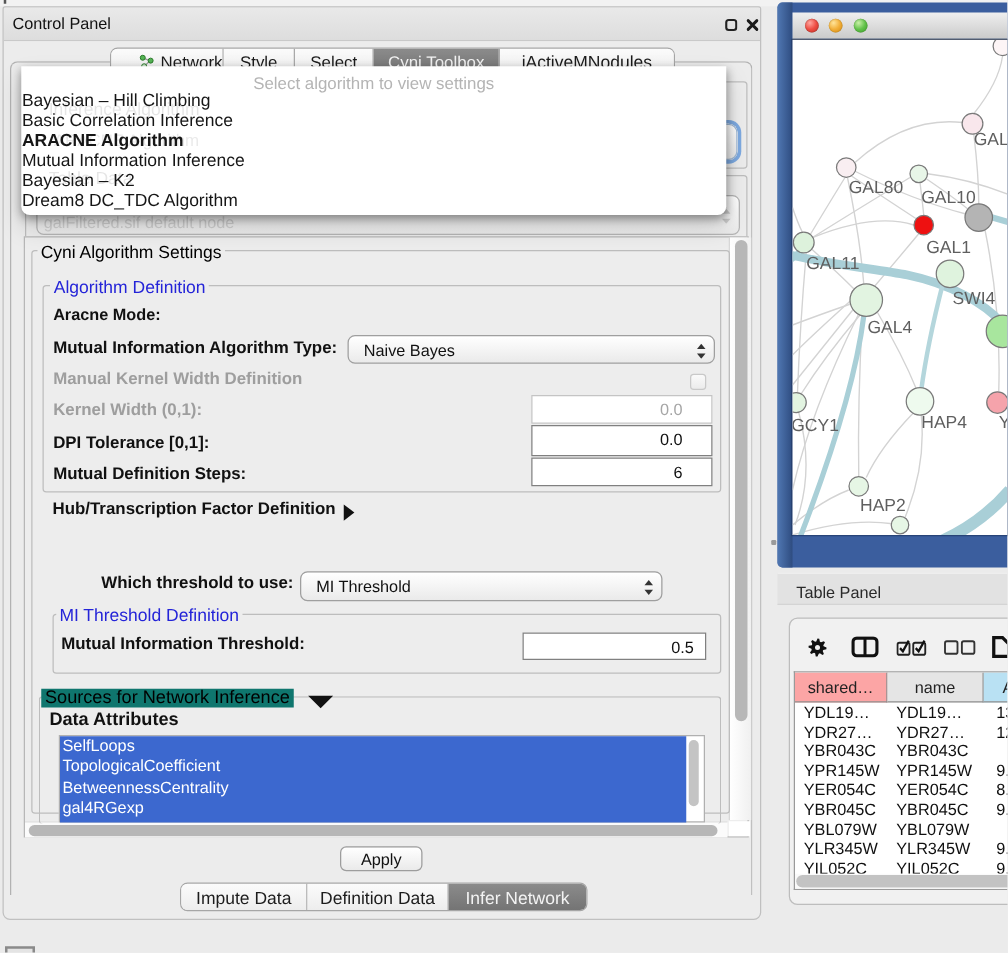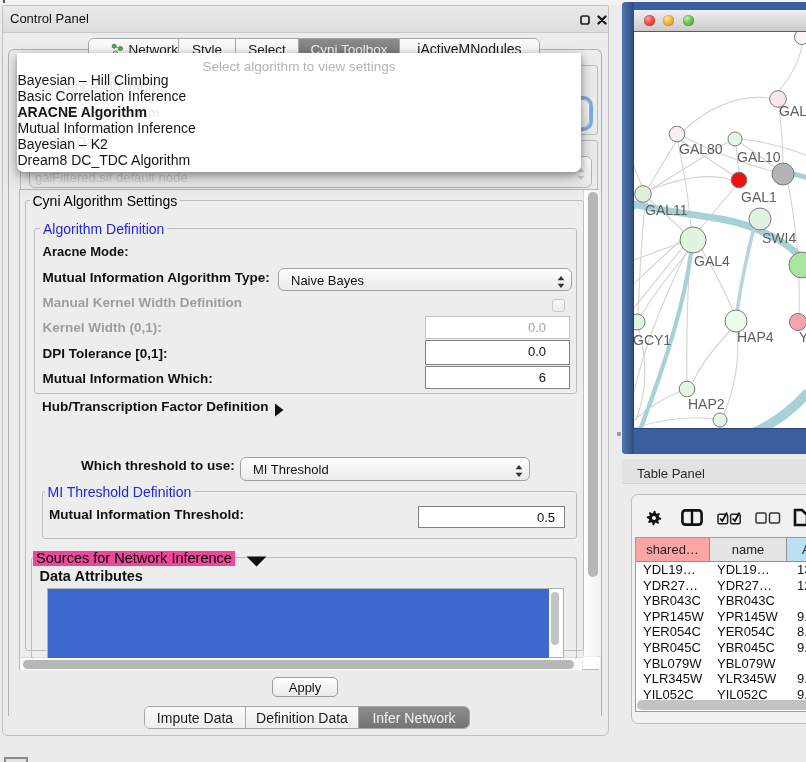--- a/index.html
+++ b/index.html
@@ -110,21 +110,21 @@
 
  <div class="lbl b gray f135" style="left:39.5px;top:289px">Manual Kernel Width Definition</div>
  <div class="abs" style="left:549px;top:293px;width:13px;height:13px;border:1px solid #c9c9c9;border-radius:3px;background:linear-gradient(#fafafa,#ececec);box-sizing:border-box"></div>
 
  <div class="lbl b gray f135" style="left:39.5px;top:313.5px">Kernel Width (0,1):</div>
  <div class="field" style="left:422px;top:310px;width:145px;height:23px;border-color:#c4c4c4;color:#a6a6a6">0.0</div>
 
  <div class="lbl b f135" style="left:39.5px;top:339.5px">DPI Tolerance [0,1]:</div>
  <div class="field" style="left:422px;top:334px;width:145px;height:25px">0.0</div>
 
- <div class="lbl b f135" style="left:39.5px;top:364.5px">Mutual Information Which:</div>
+ <div class="lbl b f135" style="left:39.5px;top:364.5px">Mutual Definition Steps:</div>
  <div class="field" style="left:422px;top:360px;width:145px;height:23px">6</div>
 
  <div class="lbl b f135" style="left:39px;top:393px">Hub/Transcription Factor Definition</div>
  <svg class="abs" style="left:271px;top:396.5px" width="10" height="14" viewBox="0 0 10 14">
       <path d="M1,0.5 L9.5,7 L1,13.5 Z" fill="#111"></path>
     </svg>
 
 
  <div class="lbl b f135" style="left:78px;top:452px">Which threshold to use:</div>
  <div class="combo" style="left:237px;top:451px;width:288px;height:22px">
@@ -135,29 +135,30 @@
         </svg></div>
  </div>
 
  <div class="group" style="left:38.5px;top:485px;width:533px;height:46px">
    <span class="glab" style="left:2px;color:#2424d8;background:#ededed">MI Threshold Definition</span>
  </div>
  <div class="lbl b f135" style="left:46px;top:500.5px">Mutual Information Threshold:</div>
  <div class="field" style="left:415px;top:500px;width:147px;height:22px;padding-right:9px">0.5</div>
 
  <div class="group" style="left:28px;top:551px;width:544px;height:101px;border-bottom:none">
-   <span class="glab" style="left:1px;background:#ec4899;font-size:14.5px">Sources for Network Inference</span>
+   <span class="glab" style="left:1px;background:#0f766e;font-size:14.5px">Sources for Network Inference</span>
  </div>
  <svg class="abs" style="left:243px;top:549.5px;z-index:2" width="21" height="11" viewBox="0 0 21 11">
       <path d="M0.5,0.5 L20.5,0.5 L10.5,10.5 Z" fill="#111"></path>
     </svg>
  <div class="lbl b" style="left:36.5px;top:562.5px;font-size:14.5px">Data Attributes</div>
 
  <div class="abs" style="left:43.5px;top:582px;width:517px;height:70px;border:1px solid #b0b0b0;background:#fff;box-sizing:border-box"></div>
  <div class="abs" style="left:44.5px;top:583px;width:501px;height:69px;background:#3c68cf"></div>
+ <div class="abs" style="left:47px;top:582.6px;font-size:13px;line-height:16.5px;color:#fff;white-space:nowrap">SelfLoops<br>TopologicalCoefficient<br>BetweennessCentrality<br>gal4RGexp</div>
  <div class="abs" style="left:548px;top:586px;width:8px;height:53px;background:#c4c4c4;border-radius:4px"></div>
 
  <div class="abs" style="left:269px;top:671px;width:66px;height:20px;border:1px solid #9d9d9d;border-radius:5px;background:linear-gradient(#ffffff,#eaeaea);box-sizing:border-box;text-align:center;font-size:13px;line-height:19px;color:#111">Apply</div>
 
  <div class="tabgrp" style="left:141px;top:700px;height:21px;font-size:14px">
    <div class="tab" style="width:101px;font-size:14px">Impute Data</div>
    <div class="tab" style="width:113px;font-size:14px">Definition Data</div>
    <div class="tab sel" style="width:110px;font-size:14px">Infer Network</div>
  </div>
 </div>

